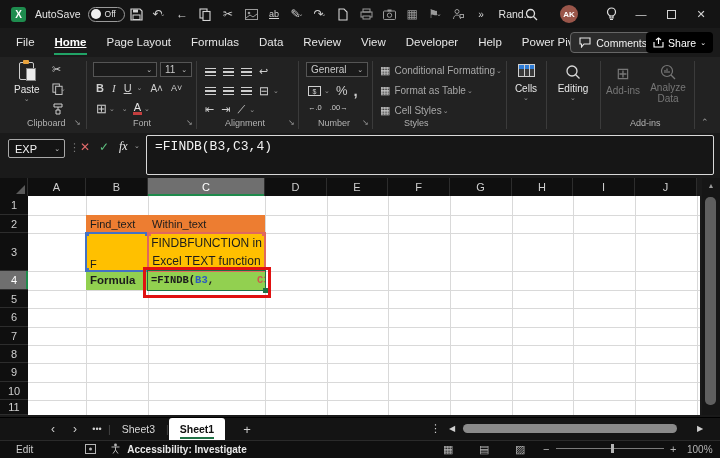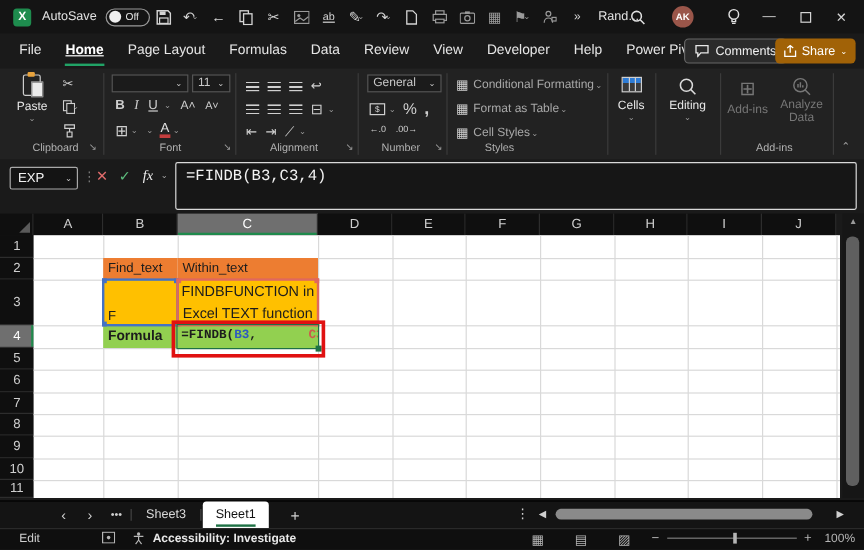--- a/index.html
+++ b/index.html
@@ -30,21 +30,21 @@
 
   
   #menubar { left:0; top:28px; width:720px; height:29px; background:#1a1a1a;
              display:flex; align-items:center; }
   .mtab { font-size:11.5px; color:#e6e6e6; padding:0 10px; height:29px; line-height:29px; position:relative; }
   .mtab.active { color:#fff; font-weight:bold;text-decoration:underline; }
   .mtab.active::after { content:""; position:absolute; left:9px; right:9px; bottom:2px; height:2px; background:#21A366; }
   .pill-btn { height:21px; border-radius:4px; display:flex; align-items:center; font-size:10.5px;justify-content:center; }
   #comments-btn { position:absolute; right:64px; top:32px; background:#2b2b2b; border:1px solid #666;
                   color:#f0f0f0; padding:0 8px; gap:5px; }
-  #share-btn { position:absolute; right:7px; top:32px; background:#a16207; color:#fff; padding:0 7px; gap:4px; }
+  #share-btn { position:absolute; right:7px; top:32px; background:#000000; color:#fff; padding:0 7px; gap:4px; }
 
   
   #ribbon { left:0; top:57px; width:720px; height:76px; background:#222222; }
   .rsep { position:absolute; top:4px; width:1px; height:68px; background:#3b3b3b; }
   .glabel { position:absolute; top:61px; font-size:9px; color:#b2b2b2; }
   .launcher { position:absolute; top:61px; font-size:8px; color:#9a9a9a; }
   .ric { color:#cfcfcf; font-size:11px; }
   .rrow { position:absolute; display:flex; align-items:center; }
   .combo { border:1px solid #555; background:#1b1b1b; color:#c9c9c9; font-size:10px;
            display:flex; align-items:center; justify-content:space-between; padding:0 4px; height:15px; }
@@ -93,21 +93,21 @@
                     border:3px solid #E01111; z-index:9; }
   #vscroll { left:702px; top:178px; width:18px; height:237px; background:#161616; }
   #vthumb { left:705px; top:197px; width:11px; height:208px; background:#5f5f5f; border-radius:5px; }
 
   
   #tabbar { left:0; top:417px; width:720px; height:23px; background:#141414; border-top:1px solid #000;
             display:flex; align-items:center; font-size:10.5px; }
   .tnav { width:22px; text-align:center; color:#cfcfcf; font-size:12px; }
   .stab { color:#d9d9d9; padding:0 11px; height:23px; line-height:23px; }
   .tab-sep { color:#4a4a4a; }
-  .stab.active { background:#ffffff; color:#111; font-weight:normal; border-radius:3px 3px 0 0; }
+  .stab.active { background:#ffffff; color:#111; font-weight:bold; border-radius:3px 3px 0 0; }
   .stab.active span { border-bottom:2px solid #1E7145; padding-bottom:2px; }
   #hthumb { position:absolute; left:463px; top:424px; width:214px; height:9px; background:#8a8a8a; border-radius:5px; }
 
   
   #statusbar { left:0; top:440px; width:720px; height:18px; background:#0f0f0f; border-top:1px solid #2a2a2a;
                display:flex; align-items:center; font-size:10px; color:#cfcfcf; }
   .sic { color:#b5b5b5; font-size:11px; }
   #zoom-track { position:absolute; left:556px; top:448px; width:108px; height:1px; background:#7a7a7a; }
   #zoom-thumb { position:absolute; left:611px; top:444px; width:3px; height:9px; background:#b5b5b5; }
 

